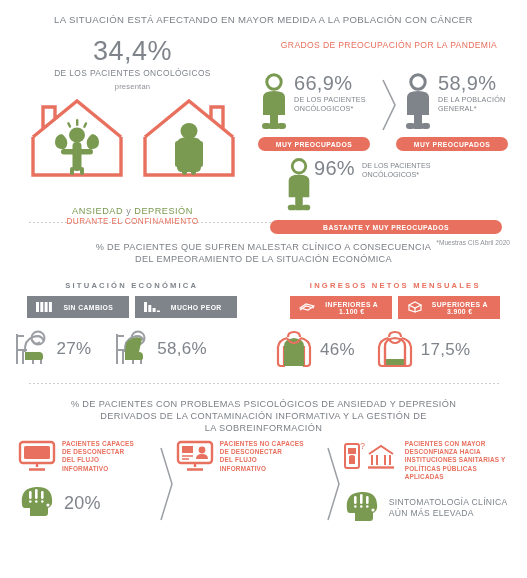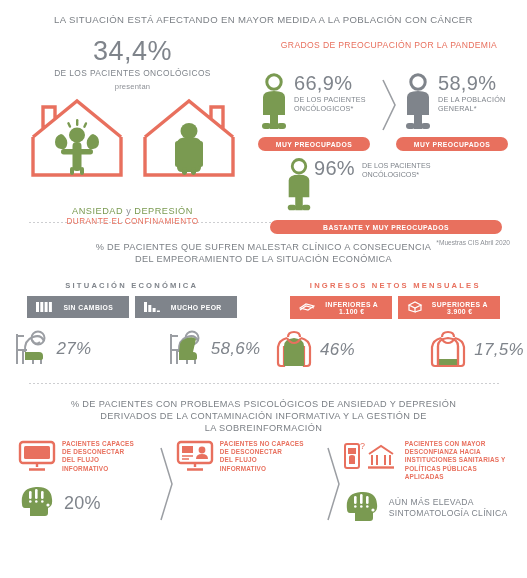--- a/index.html
+++ b/index.html
@@ -64,21 +64,21 @@
   .cat-grey{color:#7f848b;}
   .cat-red{color:#e8705e;}
   .chips{display:flex;justify-content:center;gap:6px;margin-top:6px;}
   .chip{
     display:flex;align-items:center;gap:5px;color:#fff;font-size:6.8px;
     font-weight:bold;letter-spacing:.4px;padding:4.5px 9px;width:102px;box-sizing:border-box;
   }
   .chip-grey{background:#7f848b;}
   .chip-red{background:#e8705e;}
   .chip span.tx{flex:1;text-align:center;}
-  .vals{display:flex;justify-content:space-between;margin-top:8px;font-style:italic;}
+  .vals{display:flex;justify-content:flex-start;gap:6px;margin-top:8px;}
   .valbox{width:102px;display:flex;align-items:center;justify-content:center;gap:6px;}
   .valnum{font-size:17px;color:#7f848b;letter-spacing:.3px;}
 
   
   .sec3{position:relative;height:160px;}
   .s3-title{position:absolute;top:14px;left:0;right:0;font-size:9.2px;line-height:12px;}
   .s3-body{position:absolute;top:56px;left:18px;right:10px;display:flex;}
   .col3{width:150px;position:relative;}
   .col3.mid{width:160px;}
   .col3.last{width:190px;}
@@ -445,21 +445,21 @@
                   <circle cx="12.3" cy="17.5" r="1.3"></circle>
                 <rect x="17" y="5" width="2.6" height="10" rx="1.3"></rect>
                   <circle cx="18.3" cy="17.5" r="1.3"></circle>
                 <rect x="23" y="7" width="2.6" height="8" rx="1.3"></rect>
                   <circle cx="24.3" cy="17.5" r="1.3"></circle>
               </g>
               <circle cx="30" cy="21" r="1.6" fill="#fff"></circle>
             </svg>
           </span>
           <span class="c-final">
+            <span style="display:block">SINTOMATOLOGÍA CLÍNICA</span>
             <span style="display:block">AÚN MÁS ELEVADA</span>
-            <span style="display:block">SINTOMATOLOGÍA CLÍNICA</span>
           </span>
         </div>
       </div>
     </div>
   </div>
 
 </div>
 
 </body></html>

